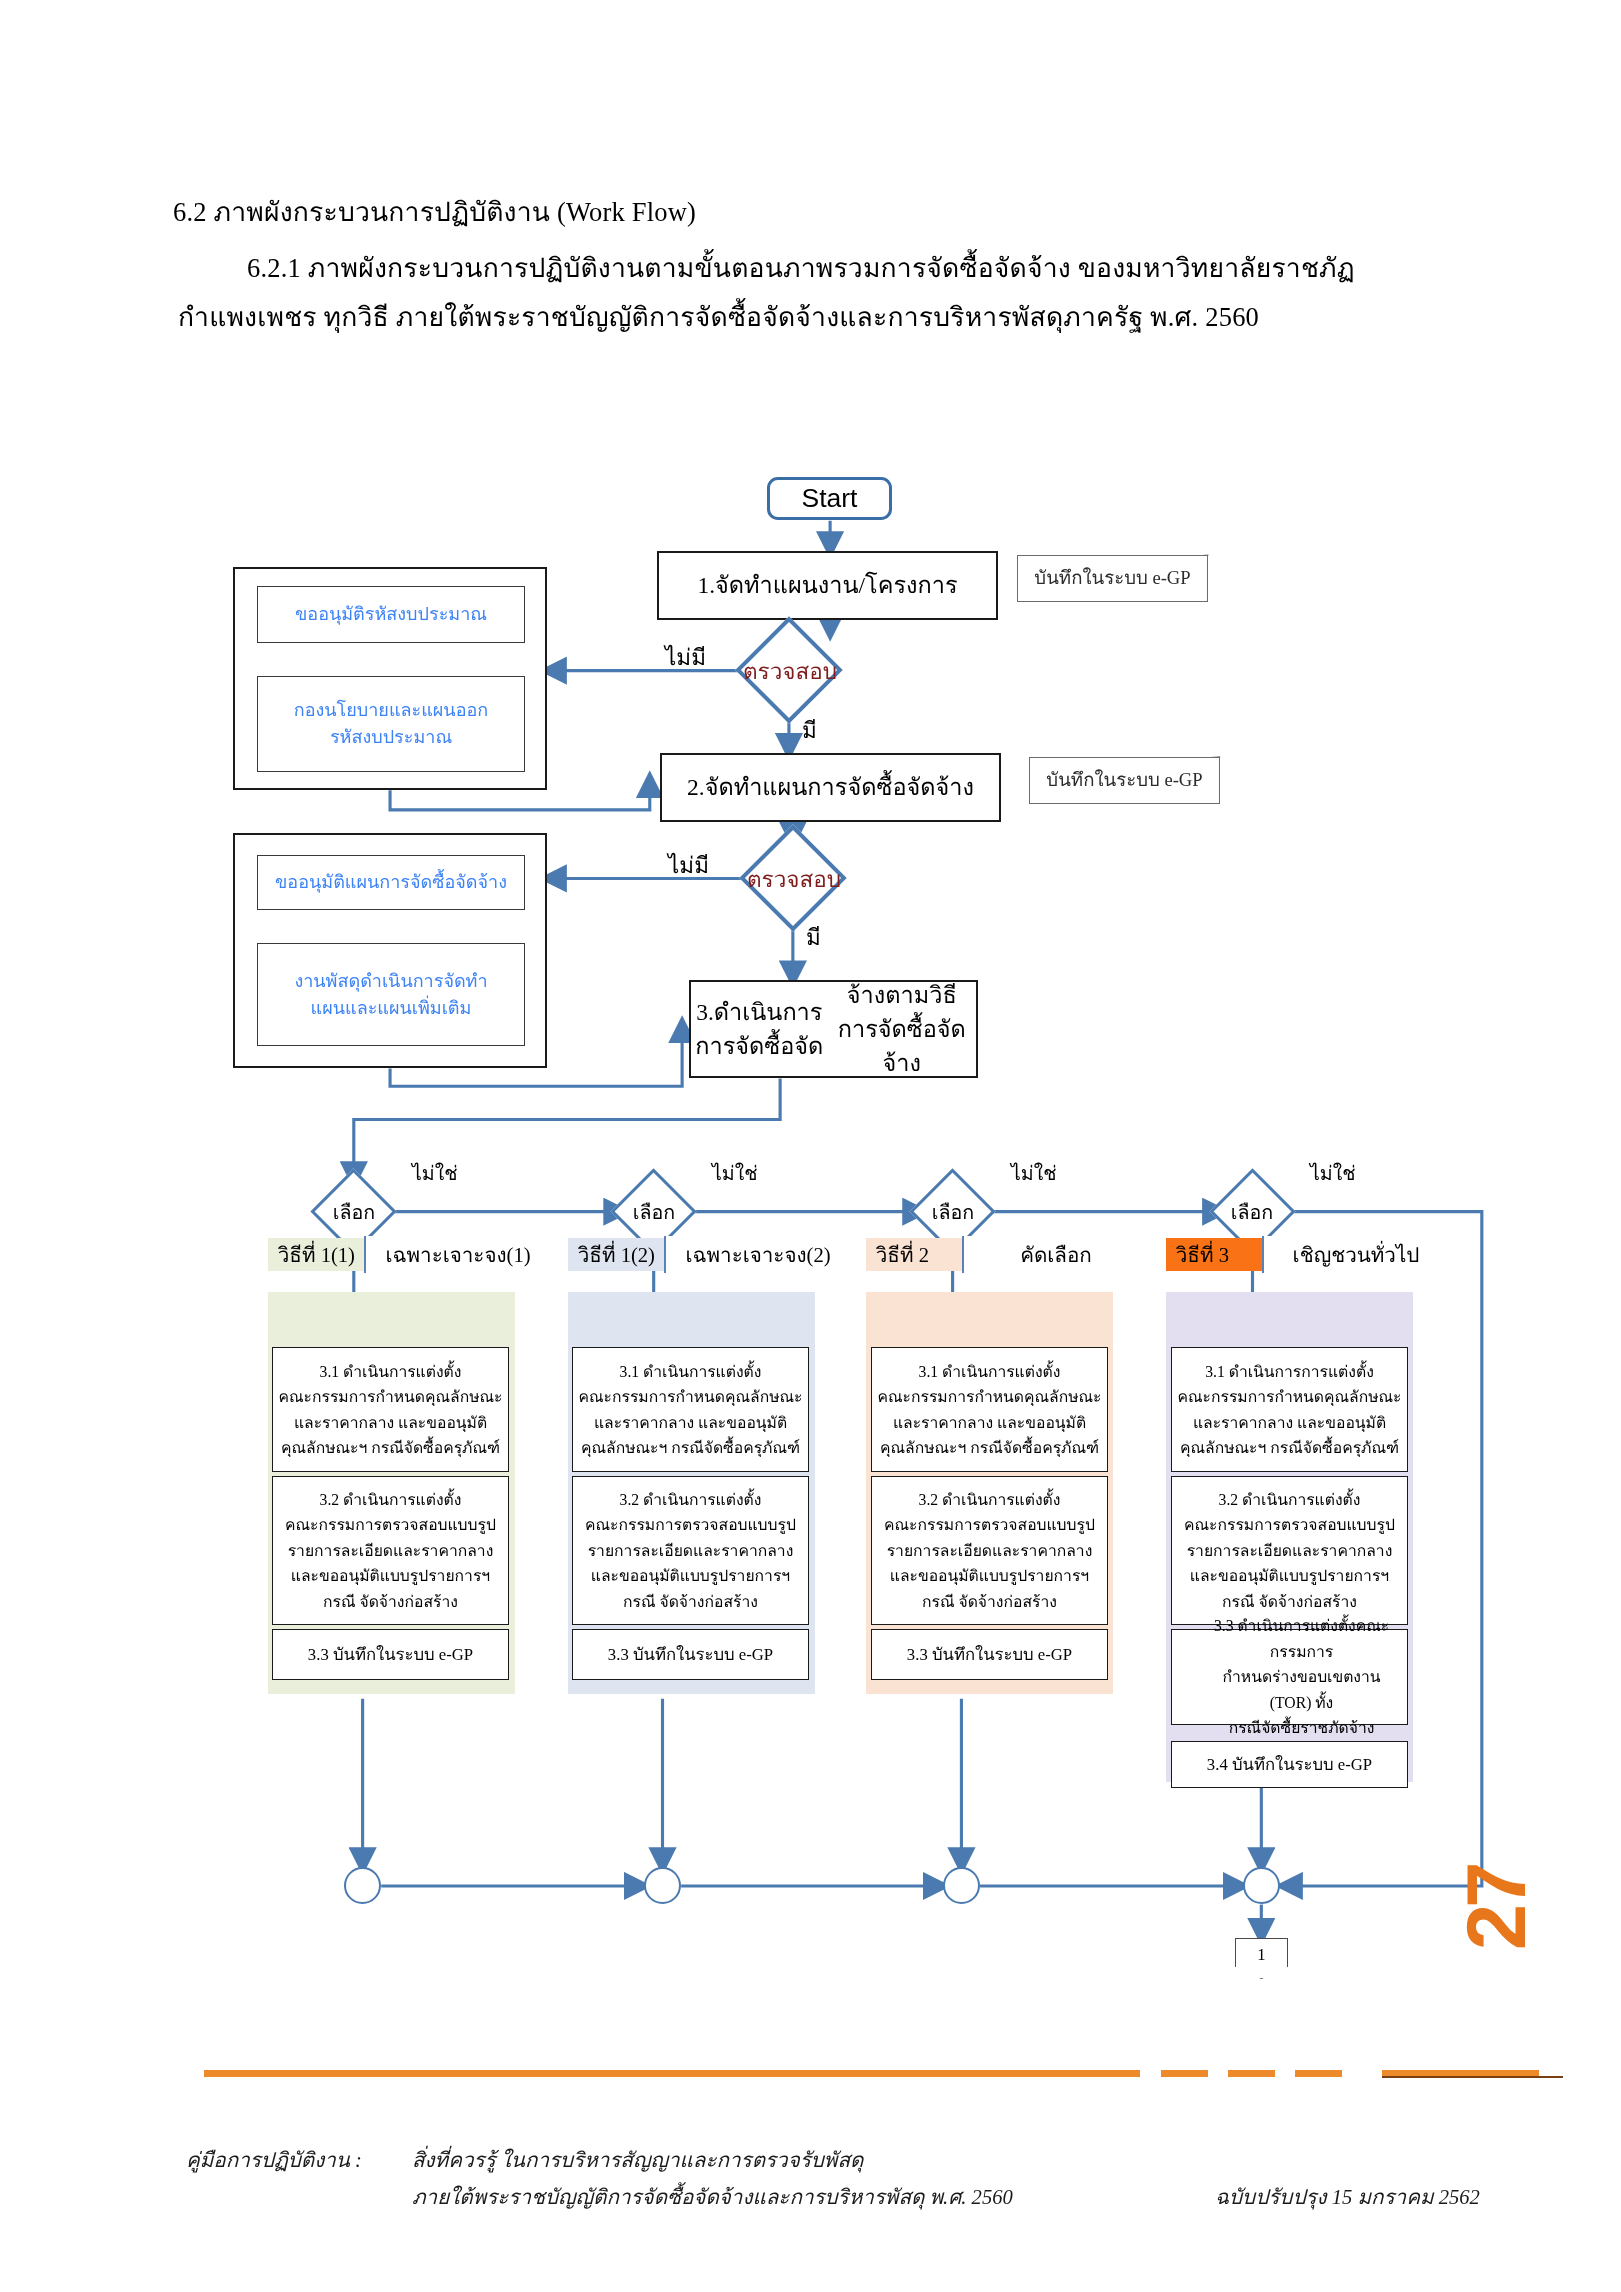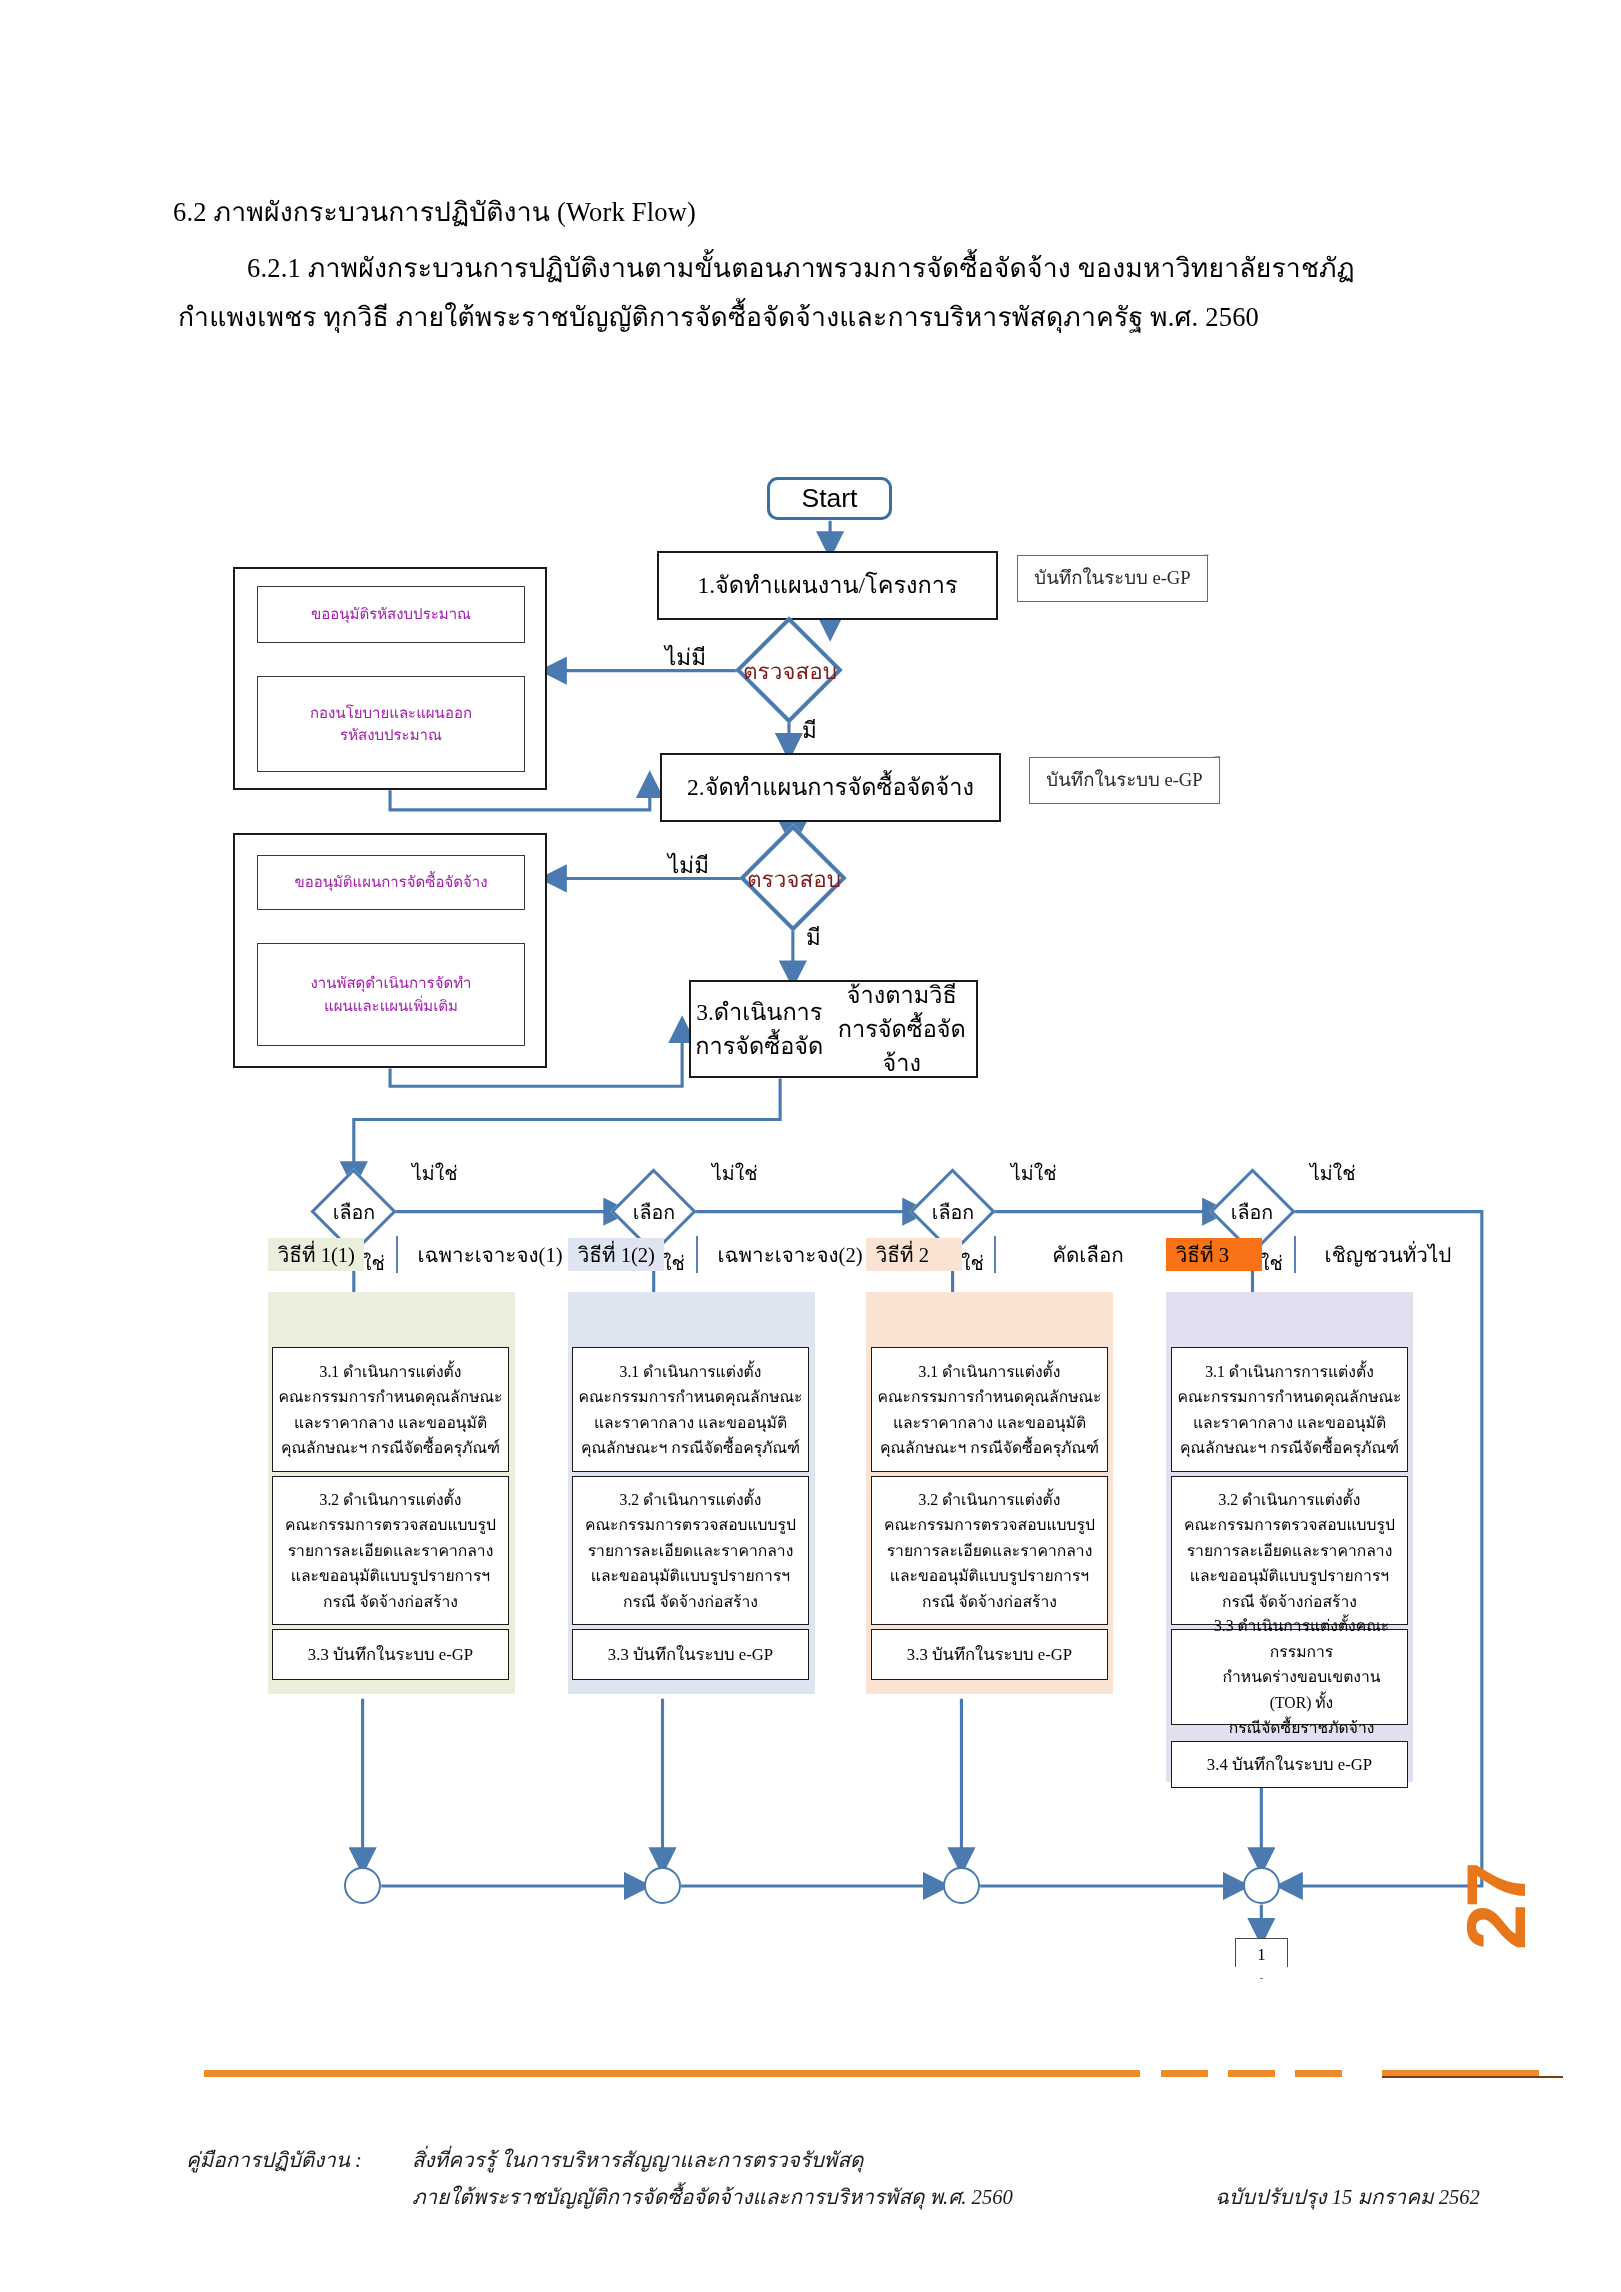--- a/index.html
+++ b/index.html
@@ -61,21 +61,21 @@
 
   
   .grp { position: absolute; border: 2px solid #1a1a1a; background: #fff; }
   #grp1 { left: 233px; top: 567px; width: 314px; height: 223px; }
   #grp2 { left: 233px; top: 833px; width: 314px; height: 235px; }
 
   .subbox {
     position: absolute; border: 1px solid #3a3a3a; background: #fff;
     display: flex; align-items: center; justify-content: center;
     flex-direction: column; text-align: left;
-    font-family: "Liberation Serif", serif; font-size: 15px; color: #a21caf;
+    font-family: "Liberation Serif", serif; font-size: 18px; color: #3b82f6;
     line-height: 1.5;
   }
   #g1a { left: 257px; top: 586px; width: 268px; height: 57px; }
   #g1b { left: 257px; top: 676px; width: 268px; height: 96px; }
   #g2a { left: 257px; top: 855px; width: 268px; height: 55px; }
   #g2b { left: 257px; top: 943px; width: 268px; height: 103px; }
 
   
   .dia {
     position: absolute;
@@ -122,21 +122,21 @@
   #col3 { left: 866px; background: #fbe3d4; }
   #col4 { left: 1166px; background: #e4dff0; }
   #col1 { height: 402px; }
   #col2 { height: 402px; }
   #col3 { height: 402px; }
   #col4 { height: 490px; }
 
   .colhdr {
     position: absolute; top: 1236px; height: 37px;
     display: flex; align-items: center;
-    font-family: "Liberation Serif", serif; font-size: 20.6px; color: #000; gap: 32px;
+    font-family: "Liberation Serif", serif; font-size: 20.6px; color: #000;
   }
   .colhdr .tag { width: 96px; padding-left: 9.8px; }
   .colhdr .ttl { width: 186px; text-align: center; background: #fff; height: 37px;
                  display: flex; align-items: center; justify-content: center;
                  border-left: 2.9px solid #5b82b8; }
   #h1 { left: 268px; } #h1 .tag { background: #eaefdc; }
   #h2 { left: 568px; } #h2 .tag { background: #dee4f0; }
   #h3 { left: 866px; } #h3 .tag { background: #fbe3d4; }
   #h4 { left: 1166px; } #h4 .tag { background: #f97316; }
 

